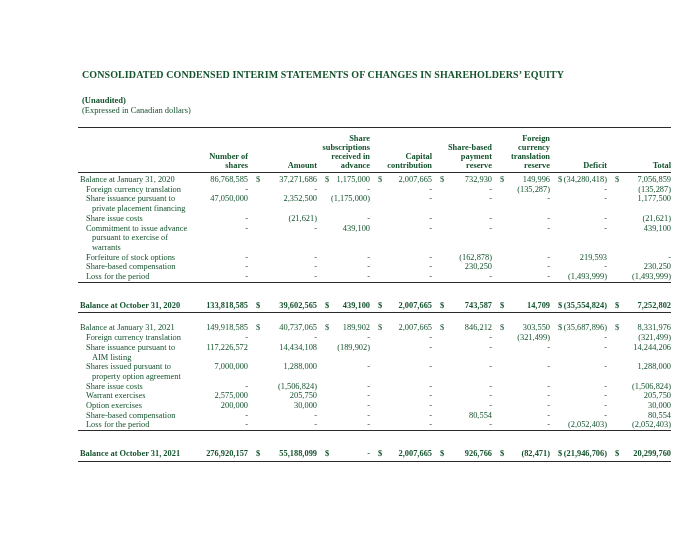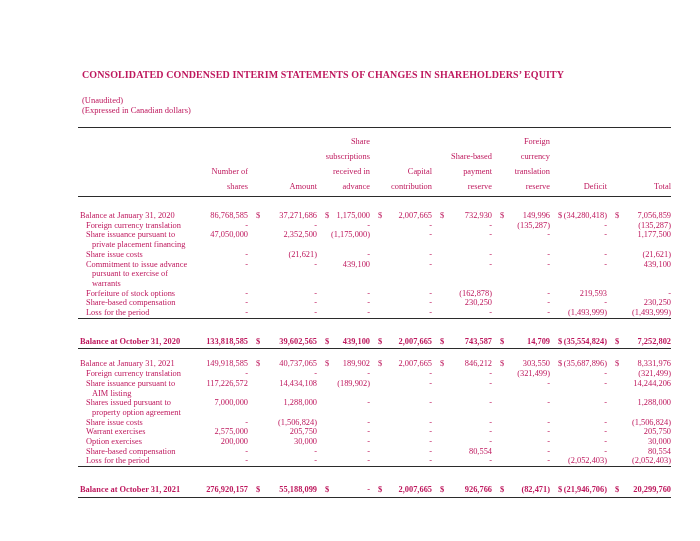--- a/index.html
+++ b/index.html
@@ -1,29 +1,29 @@
 <!DOCTYPE html>
 <html><head>
 <meta charset="utf-8">
 <style>
   html,body{margin:0;padding:0;background:#ffffff;}
   .sheet{position:relative;width:700px;height:541px;background:#ffffff;
-         font-family:"Liberation Serif", serif;color:#be185d;overflow:hidden;}
+         font-family:"Liberation Serif", serif;color:#14532d;overflow:hidden;}
   .doc-title{position:absolute;left:82px;top:69px;font-size:10px;font-weight:bold;letter-spacing:.1px;}
-  .note-1{position:absolute;left:82px;top:95px;font-size:8.5px;}
+  .note-1{position:absolute;left:82px;top:95px;font-size:8.5px;font-weight:bold;}
   .note-2{position:absolute;left:82px;top:105px;font-size:8.5px;}
   table.equity{position:absolute;left:78px;top:127px;width:593px;border-collapse:collapse;
                table-layout:fixed;font-size:8.4px;}
   thead tr{border-top:1.5px solid #2b2b2b;border-bottom:1px solid #2b2b2b;}
-  th{font-weight:normal;text-align:right;vertical-align:bottom;white-space:pre-line;
-     line-height:15px;padding:6px 0 2px 0;}
+  th{font-weight:bold;text-align:right;vertical-align:bottom;white-space:pre-line;
+     line-height:9px;padding:6px 0 2px 0;}
   th.lbl{text-align:left;}
   td{vertical-align:top;line-height:9.7px;padding:0;}
   td.lbl{padding-left:14px;text-indent:-6px;white-space:pre-line;}
-  tbody tr:first-child td{padding-top:14px;}
+  tbody tr:first-child td{padding-top:2px;}
   tr.row-opening td.lbl, tr.row-total td.lbl{padding-left:2px;text-indent:0;}
   tr.row-total{font-weight:bold;border-top:1px solid #2b2b2b;border-bottom:1.5px solid #2b2b2b;}
   tr.row-total td{padding-top:18px;padding-bottom:2px;}
   tr.spacer td{height:10px;padding:0;}
   .num{display:flex;justify-content:space-between;padding-left:8px;}
   .num .val{margin-left:auto;white-space:nowrap;}
   .num .cur{white-space:nowrap;}
 </style>
 </head>
 <body>

